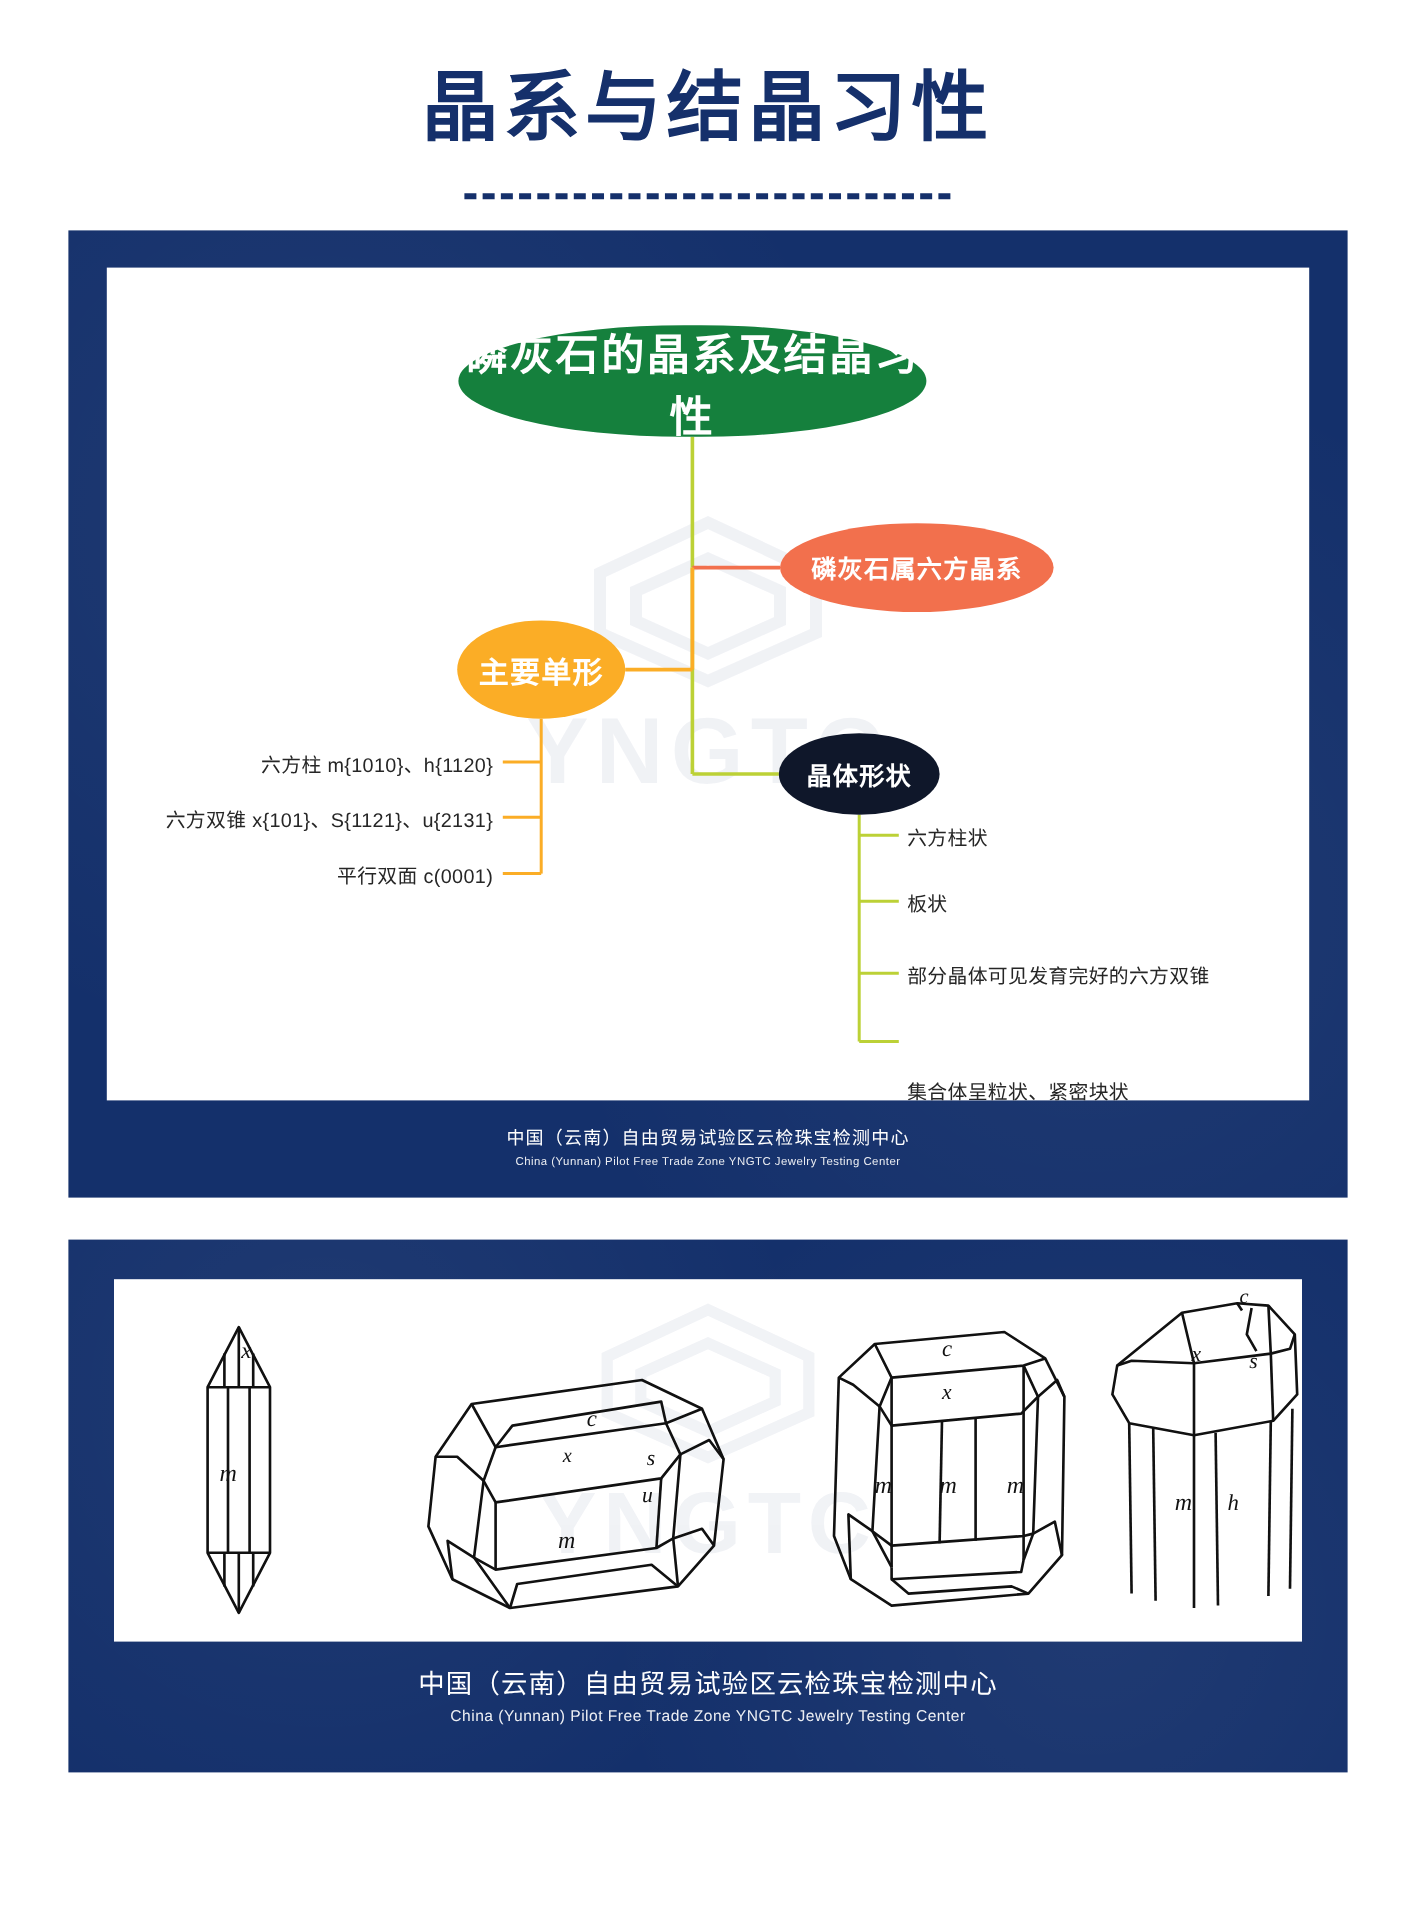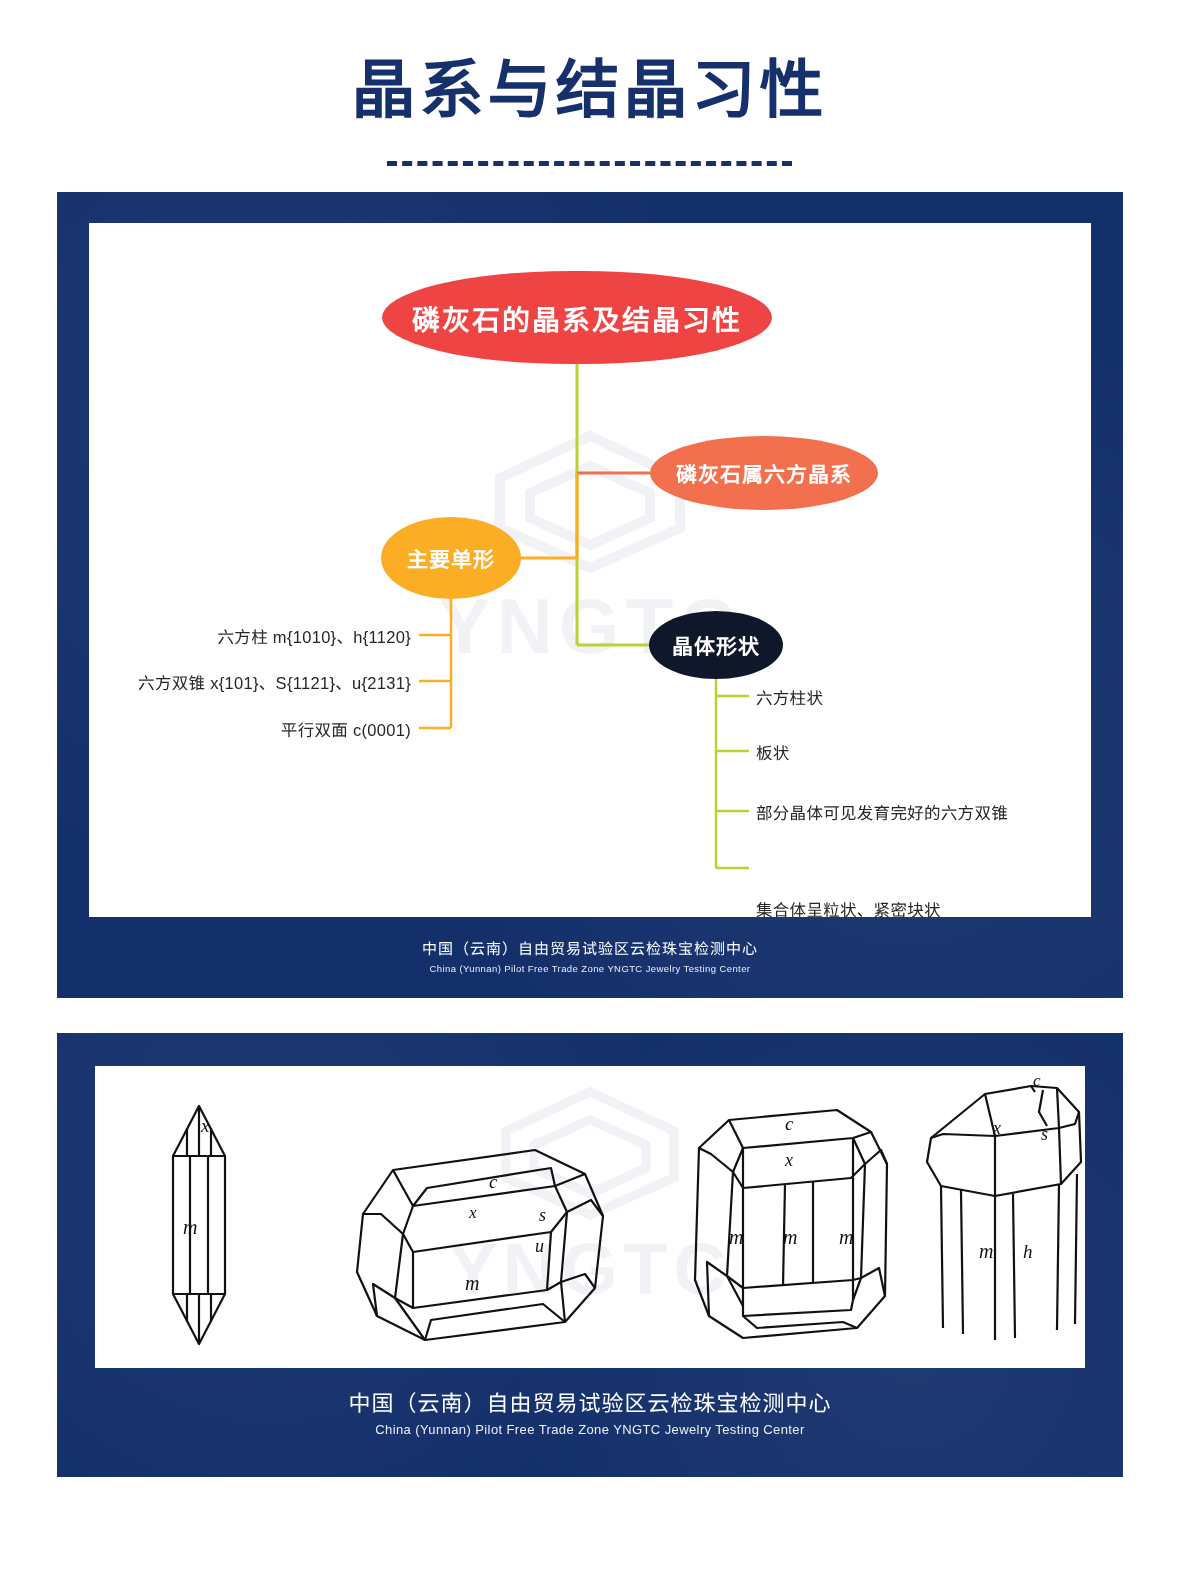--- a/index.html
+++ b/index.html
@@ -102,38 +102,38 @@
     justify-content: center;
     text-align: center;
     color: #ffffff;
     font-weight: bold;
     box-sizing: border-box;
   }
   .node-root {
     left: 293px; top: 48px;
     width: 390px; height: 93px;
     border-radius: 190px / 47px;
-    background: #ef4444;
-    font-size: 28px;
+    background: #15803d;
+    font-size: 36px;
     letter-spacing: 2px;
   }
   .node-hex {
     left: 561px; top: 213px;
     width: 228px; height: 74px;
     border-radius: 114px / 37px;
     background: #f2704d;
     font-size: 21px;
     letter-spacing: 1px;
   }
   .node-forms {
     left: 292px; top: 294px;
     width: 140px; height: 82px;
     border-radius: 70px / 41px;
     background: #fbad26;
-    font-size: 21px;
+    font-size: 25px;
     letter-spacing: 1px;
   }
   .node-shape {
     left: 560px; top: 388px;
     width: 134px; height: 68px;
     border-radius: 67px / 34px;
     background: #0f172a;
     font-size: 21px;
     letter-spacing: 1px;
   }

